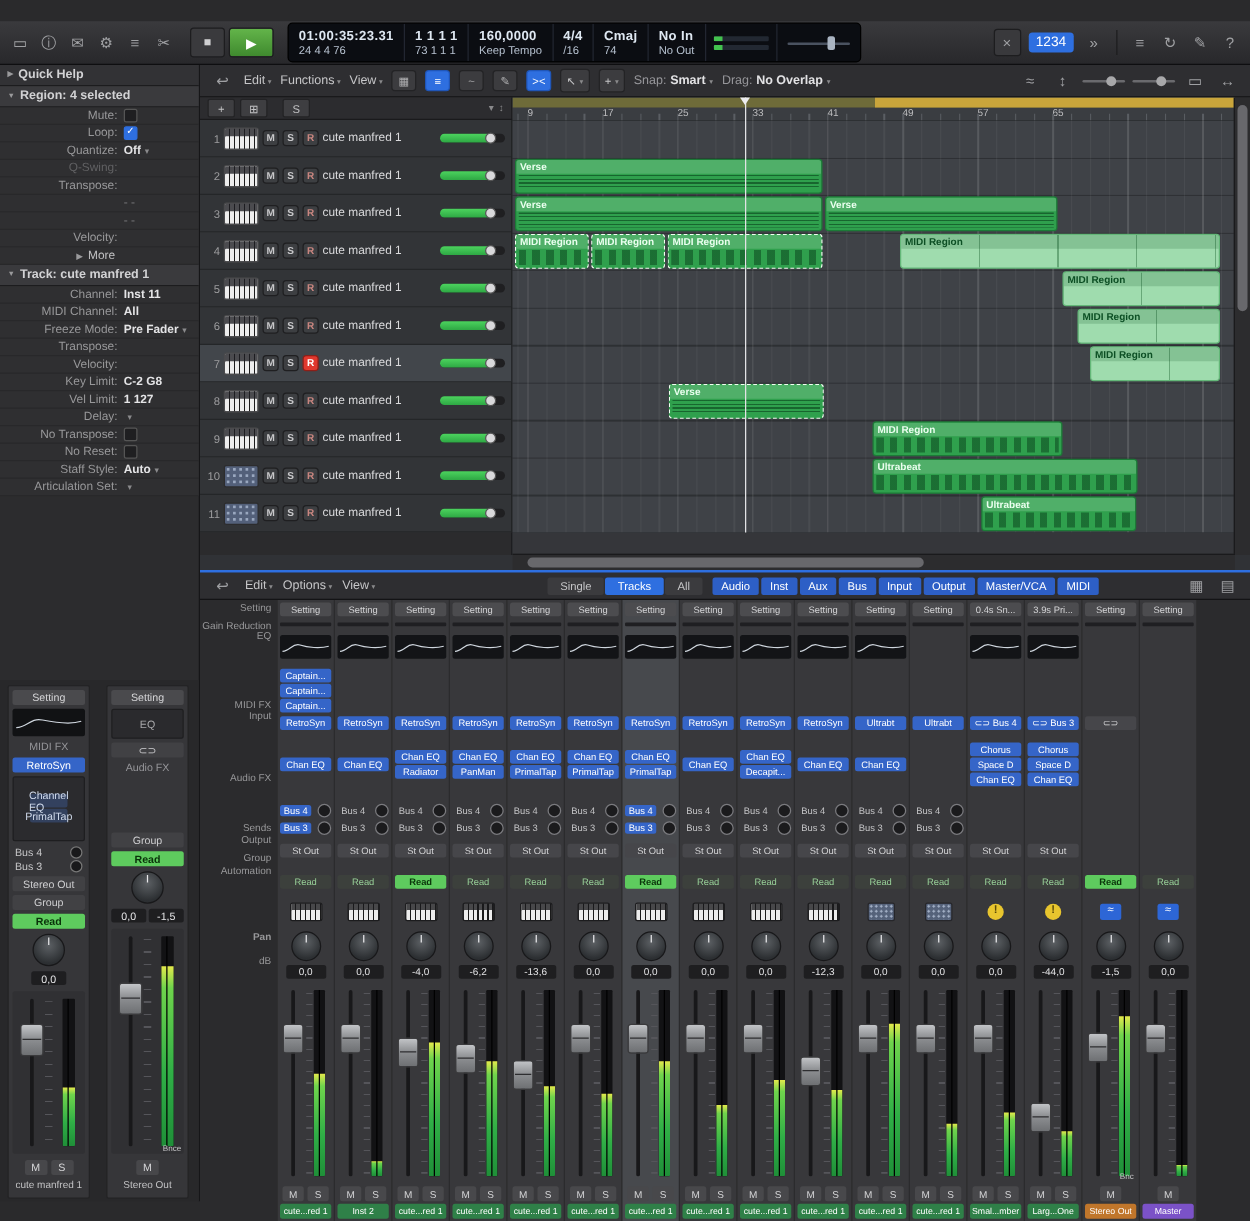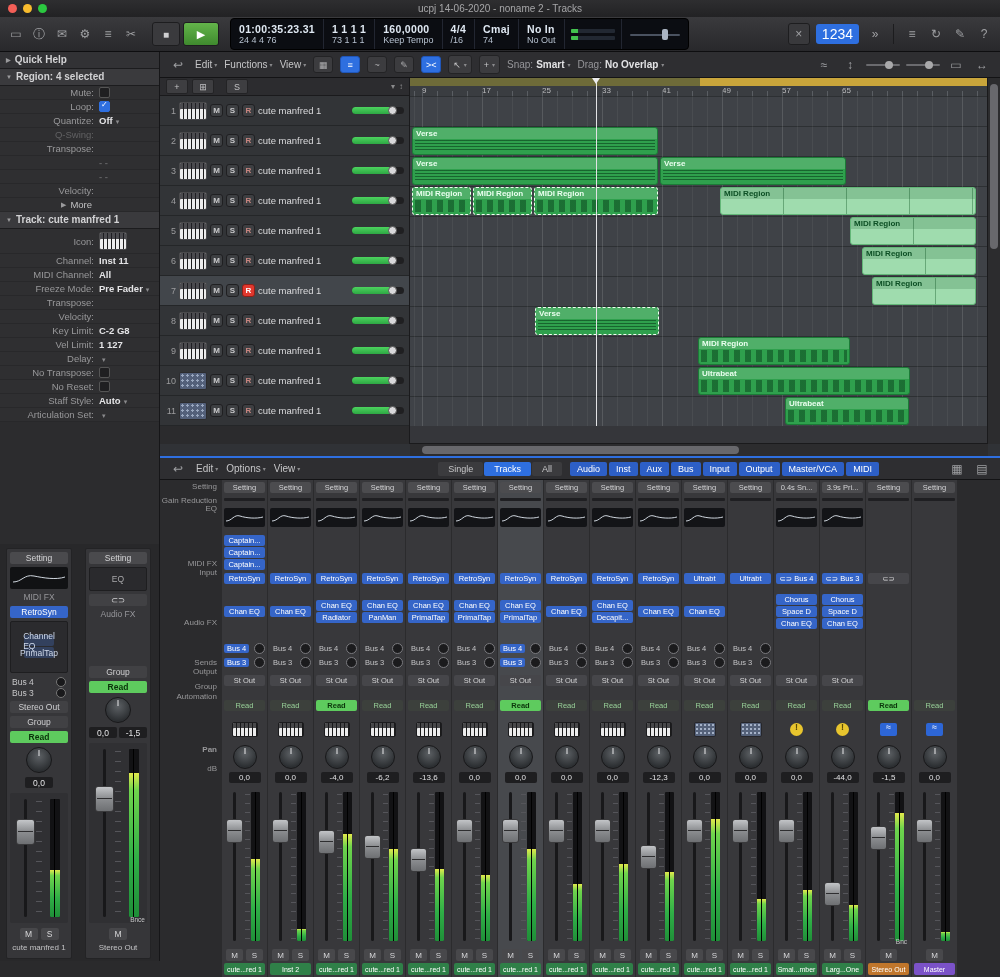--- a/index.html
+++ b/index.html
@@ -20,21 +20,21 @@
   .lcd{height:30px;background:#0b0d12;border-radius:4px;border:1px solid #000;display:flex;align-items:stretch;margin-left:8px;color:#dfe8f2;overflow:hidden;}
   .lcd-cell{padding:2px 8px;border-right:1px solid #222631;display:flex;flex-direction:column;justify-content:center;}
   .lcd-top{font-size:10.5px;font-weight:bold;letter-spacing:.3px;white-space:nowrap;}
   .lcd-bot{font-size:9px;color:#b6c1cf;white-space:nowrap;}
   .lcd-cpu{width:44px;display:flex;flex-direction:column;gap:3px;justify-content:center;padding:0 6px;border-right:1px solid #222631;}
   .cpu-bar{height:4px;background:#222832;border-radius:1px;position:relative;overflow:hidden;}
   .cpu-bar i{position:absolute;left:0;top:0;bottom:0;width:18%;background:#43c24e;}
   .lcd-vol{width:66px;position:relative;}
   .lcd-vol::before{content:"";position:absolute;left:8px;right:8px;top:15px;height:2px;background:#4a5260;border-radius:1px;}
   .lcd-vol::after{content:"";position:absolute;left:62%;top:10px;width:6px;height:11px;border-radius:2px;background:#aab4c2;}
-  .chip1234{background:#2e6fe0;color:#fff;font-size:14px;padding:2px 6px;border-radius:3px;margin:0 2px;}
+  .chip1234{background:#2e6fe0;color:#fff;font-size:11px;padding:2px 6px;border-radius:3px;margin:0 2px;}
   .tright{margin-left:auto;display:flex;align-items:center;gap:4px;}
   .tsep{width:1px;height:20px;background:#1c1c1e;margin:0 4px;}
   
   .inspector{position:absolute;top:52px;left:0;width:160px;bottom:16px;background:#2c2c2e;border-right:1px solid #161618;box-sizing:border-box;font-size:9.5px;}
   .ins-head{height:16px;line-height:16px;padding-left:6px;font-size:10px;font-weight:bold;color:#d2d2d4;background:#3a3a3d;border-bottom:1px solid #1c1c1e;white-space:nowrap;}
   .ins-head.qh{background:#323235;}
   .ins-head::before{content:"▼";font-size:6px;color:#9a9a9c;margin-right:4px;vertical-align:1px;}
   .ins-head.qh::before{content:"▶";}
   .prow{display:flex;align-items:center;height:13px;border-bottom:1px solid #28282a;background:#2f2f31;}
   .plabel{width:94px;text-align:right;color:#98989a;padding-right:5px;white-space:nowrap;overflow:hidden;flex:none;}
@@ -199,28 +199,20 @@
   .namec{width:43px;height:12px;border-radius:2px;font-size:7px;color:#fff;display:flex;align-items:center;justify-content:center;overflow:hidden;white-space:nowrap;}
   .nc-green{background:#2f8048;}
   .nc-orange{background:#c0762b;}
   .nc-purple{background:#7b52c8;}
 </style>
 </head>
 <body>
 
 <div class="window">
 
-  <div class="titlebar">
-    <div class="lights">
-      <span class="lt red"></span>
-      <span class="lt yel"></span>
-      <span class="lt grn"></span>
-    </div>
-    <div class="wtitle">ucpj 14-06-2020 - noname 2 - Tracks</div>
-  </div>
 
   <div class="toolbar">
     <span class="tbtn">▭</span>
     <span class="tbtn">ⓘ</span>
     <span class="tbtn">✉</span>
     <span class="tbtn">⚙</span>
     <span class="tbtn">≡</span>
     <span class="tbtn">✂</span>
     <div class="transport">
       <span class="stopbtn">■</span>
@@ -354,27 +346,20 @@
           <span class="plabel">More</span>
 
           <span class="pvalue"></span>
 
         </div>
 
     </div>
     <div class="ins-head">Track: cute manfred 1</div>
     <div>
 
-        <div class="prow iconrow">
-          <span class="plabel">Icon:</span>
-          <span class="icon-keys"></span>
-
-          <span class="pvalue"></span>
-
-        </div>
 
         <div class="prow">
           <span class="plabel">Channel:</span>
 
           <span class="pvalue">Inst 11</span>
 
         </div>
 
         <div class="prow">
           <span class="plabel">MIDI Channel:</span>

